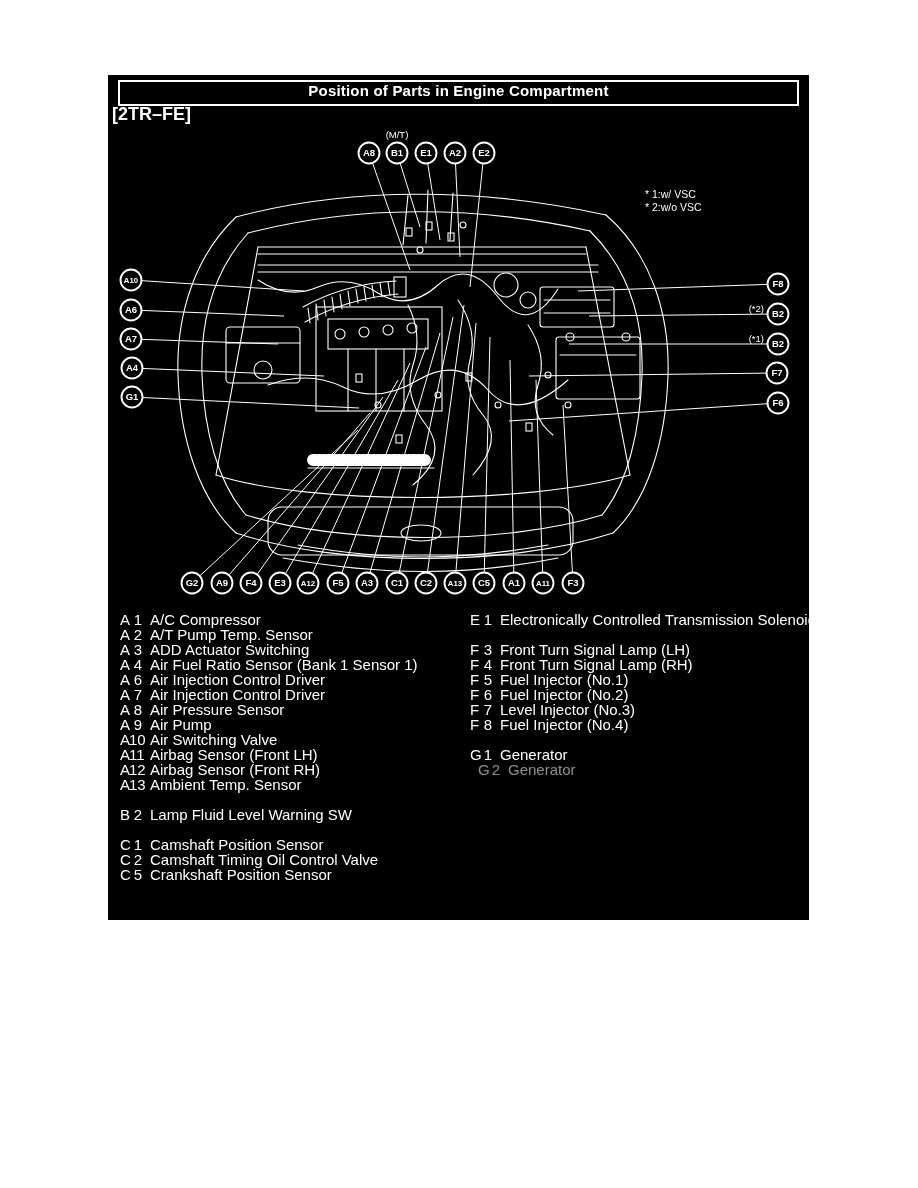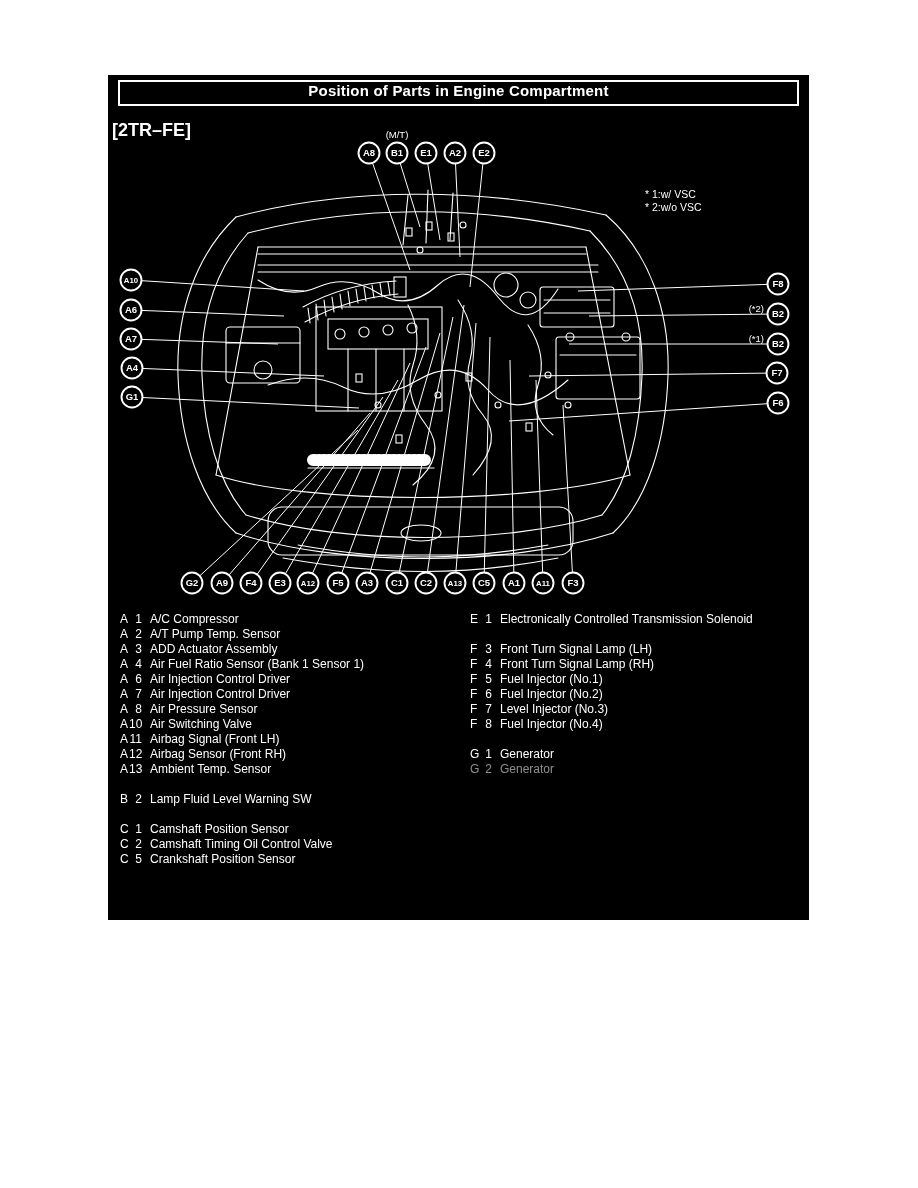--- a/index.html
+++ b/index.html
@@ -1,36 +1,36 @@
 <!DOCTYPE html>
 <html><head>
 <meta charset="utf-8">
 <style>
   html,body{margin:0;padding:0;background:#ffffff;}
   body{width:918px;height:1188px;position:relative;font-family:"Liberation Sans",sans-serif;}
   #panel{position:absolute;left:108px;top:75px;width:701px;height:845px;background:#000000;color:#ffffff;}
   #title-box{position:absolute;left:10px;top:5px;width:677px;height:22px;border:2px solid #ffffff;
     display:flex;justify-content:center;}
   #title-box span{font-size:15px;font-weight:bold;letter-spacing:.2px;}
-  #engine-code{position:absolute;left:4px;top:45px;font-size:18px;font-weight:bold;}
+  #engine-code{position:absolute;left:4px;top:29px;font-size:18px;font-weight:bold;}
   #diagram-svg{position:absolute;left:0;top:55px;width:701px;height:480px;}
   .art{stroke:#ffffff;fill:none;stroke-width:1.1;stroke-linecap:round;}
   .leader{stroke:#ffffff;stroke-width:1;fill:none;}
   .co-circle{fill:#000000;stroke:#ffffff;stroke-width:1.9;}
   .co-text{fill:#ffffff;font-family:"Liberation Sans",sans-serif;font-weight:bold;}
   .note-text{fill:#ffffff;font-family:"Liberation Sans",sans-serif;font-size:10.5px;}
   .small-note{fill:#ffffff;font-family:"Liberation Sans",sans-serif;font-size:9.5px;}
   .legend-col{position:absolute;top:537px;}
   #legend-left{left:12px;width:345px;}
   #legend-right{left:362px;width:335px;}
   .lgroup{margin-bottom:15px;}
-  .lrow{height:15px;line-height:15px;font-size:12px;white-space:nowrap;color:#ffffff;}
+  .lrow{height:15px;line-height:15px;font-size:15px;white-space:nowrap;color:#ffffff;}
   .lrow .lc{display:inline-block;width:9px;}
   .lrow .ln{display:inline-block;width:13px;text-align:right;margin-right:8px;}
-  .lrow.faded{opacity:.55;}
+  .lrow.faded{opacity:.55;margin-left:8px;}
 </style>
 </head>
 <body>
 
 <div id="panel">
 
   <div id="title-box">
     <span>Position of Parts in Engine Compartment</span>
   </div>
 
@@ -275,27 +275,28 @@
     <text class="small-note" x="656" y="182" text-anchor="end">(*2)</text>
     <text class="small-note" x="656" y="212" text-anchor="end">(*1)</text>
     <text class="note-text" x="537" y="68">* 1:w/ VSC</text>
     <text class="note-text" x="537" y="81">* 2:w/o VSC</text>
   </svg>
 
   <div id="legend-left" class="legend-col">
       <div class="lgroup">
         <div class="lrow"><span class="lc">A</span><span class="ln">1</span><span class="lt">A/C Compressor</span></div>
         <div class="lrow"><span class="lc">A</span><span class="ln">2</span><span class="lt">A/T Pump Temp. Sensor</span></div>
-        <div class="lrow"><span class="lc">A</span><span class="ln">3</span><span class="lt">ADD Actuator Assembly</span></div>
+        <div class="lrow"><span class="lc">A</span><span class="ln">3</span><span class="lt">ADD Actuator Switching</span></div>
         <div class="lrow"><span class="lc">A</span><span class="ln">4</span><span class="lt">Air Fuel Ratio Sensor (Bank 1 Sensor 1)</span></div>
         <div class="lrow"><span class="lc">A</span><span class="ln">6</span><span class="lt">Air Injection Control Driver</span></div>
         <div class="lrow"><span class="lc">A</span><span class="ln">7</span><span class="lt">Air Injection Control Driver</span></div>
         <div class="lrow"><span class="lc">A</span><span class="ln">8</span><span class="lt">Air Pressure Sensor</span></div>
+        <div class="lrow"><span class="lc">A</span><span class="ln">9</span><span class="lt">Air Pump</span></div>
         <div class="lrow"><span class="lc">A</span><span class="ln">10</span><span class="lt">Air Switching Valve</span></div>
-        <div class="lrow"><span class="lc">A</span><span class="ln">11</span><span class="lt">Airbag Signal (Front LH)</span></div>
+        <div class="lrow"><span class="lc">A</span><span class="ln">11</span><span class="lt">Airbag Sensor (Front LH)</span></div>
         <div class="lrow"><span class="lc">A</span><span class="ln">12</span><span class="lt">Airbag Sensor (Front RH)</span></div>
         <div class="lrow"><span class="lc">A</span><span class="ln">13</span><span class="lt">Ambient Temp. Sensor</span></div>
       </div>
       <div class="lgroup">
         <div class="lrow"><span class="lc">B</span><span class="ln">2</span><span class="lt">Lamp Fluid Level Warning SW</span></div>
       </div>
       <div class="lgroup">
         <div class="lrow"><span class="lc">C</span><span class="ln">1</span><span class="lt">Camshaft Position Sensor</span></div>
         <div class="lrow"><span class="lc">C</span><span class="ln">2</span><span class="lt">Camshaft Timing Oil Control Valve</span></div>
         <div class="lrow"><span class="lc">C</span><span class="ln">5</span><span class="lt">Crankshaft Position Sensor</span></div>

